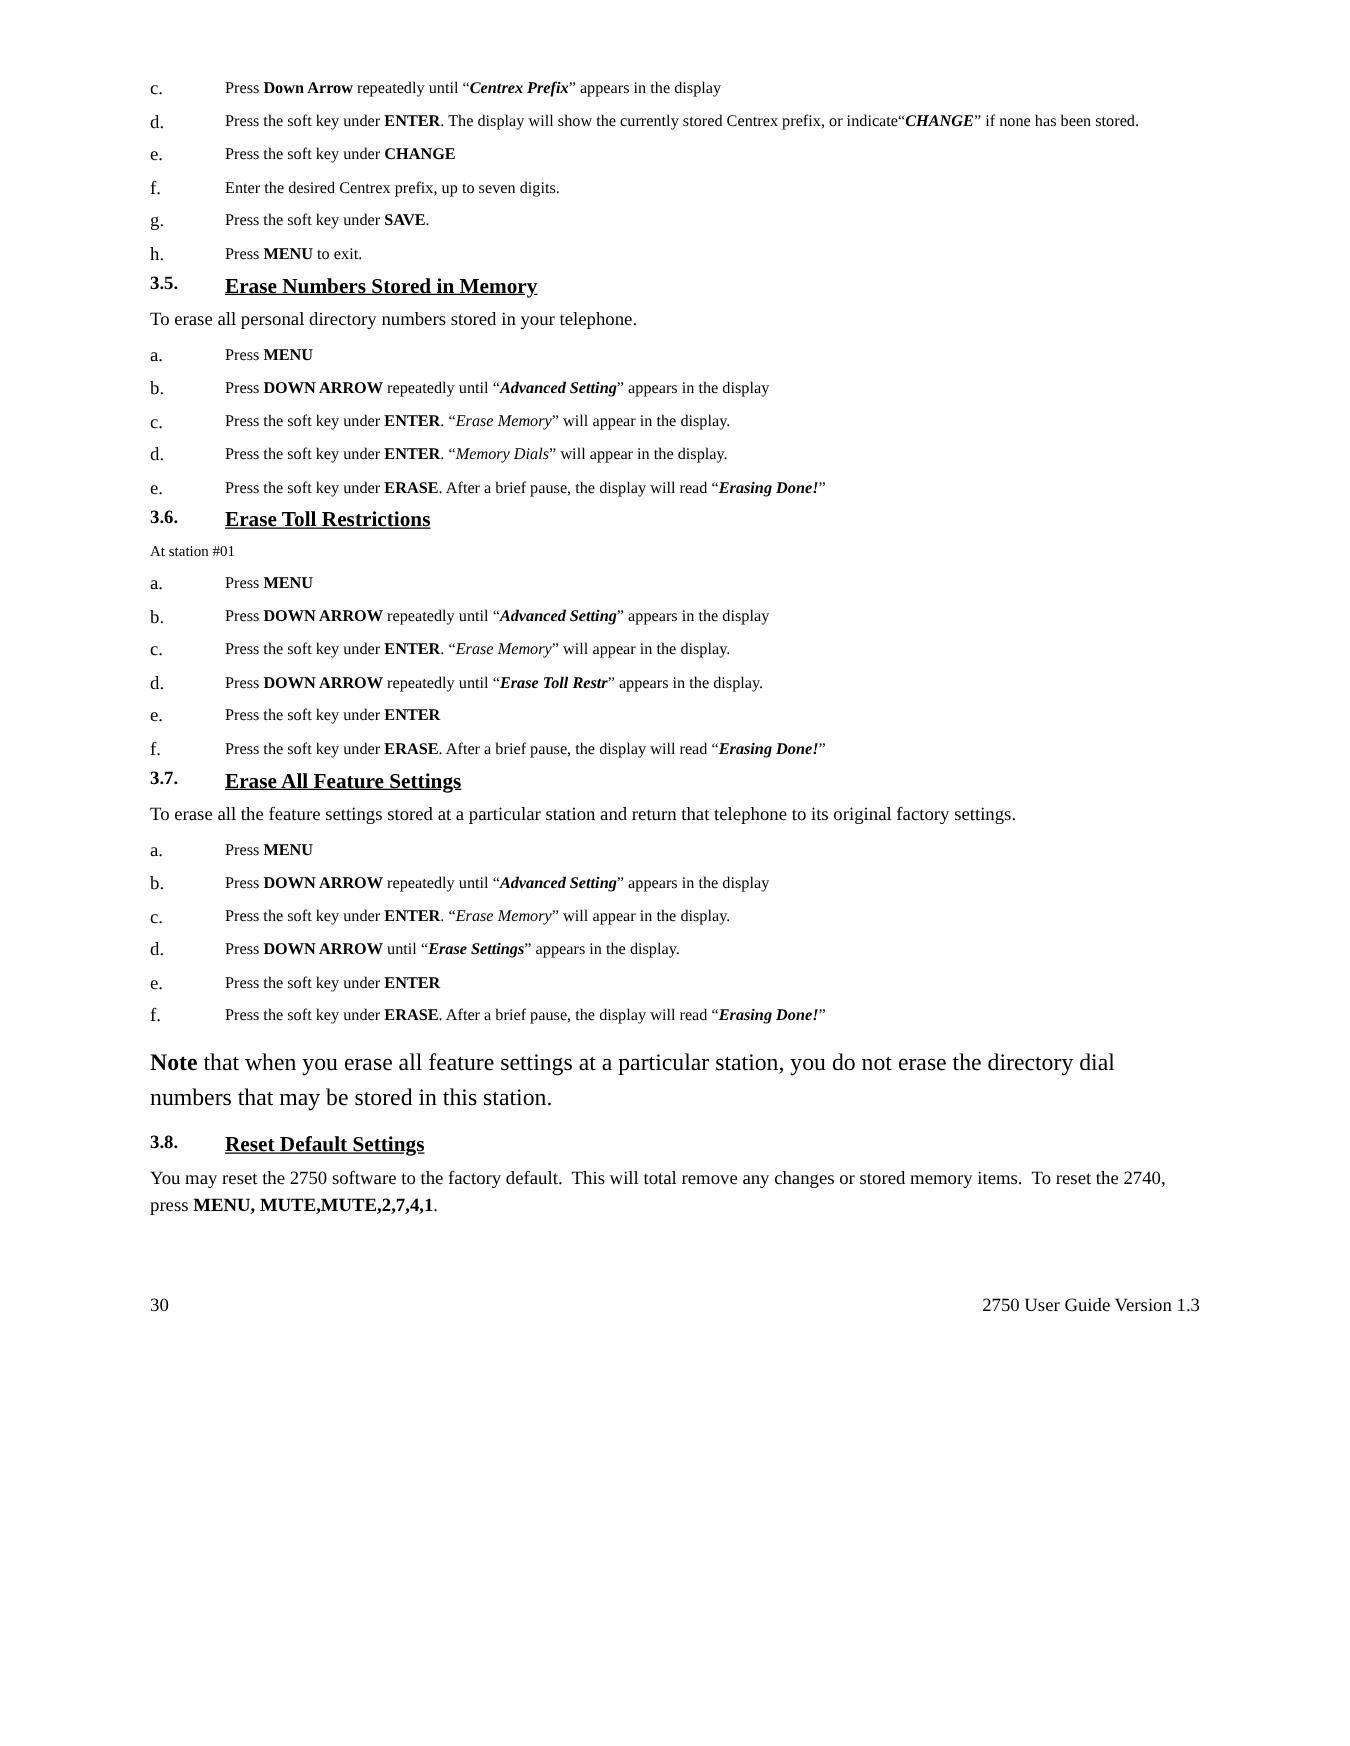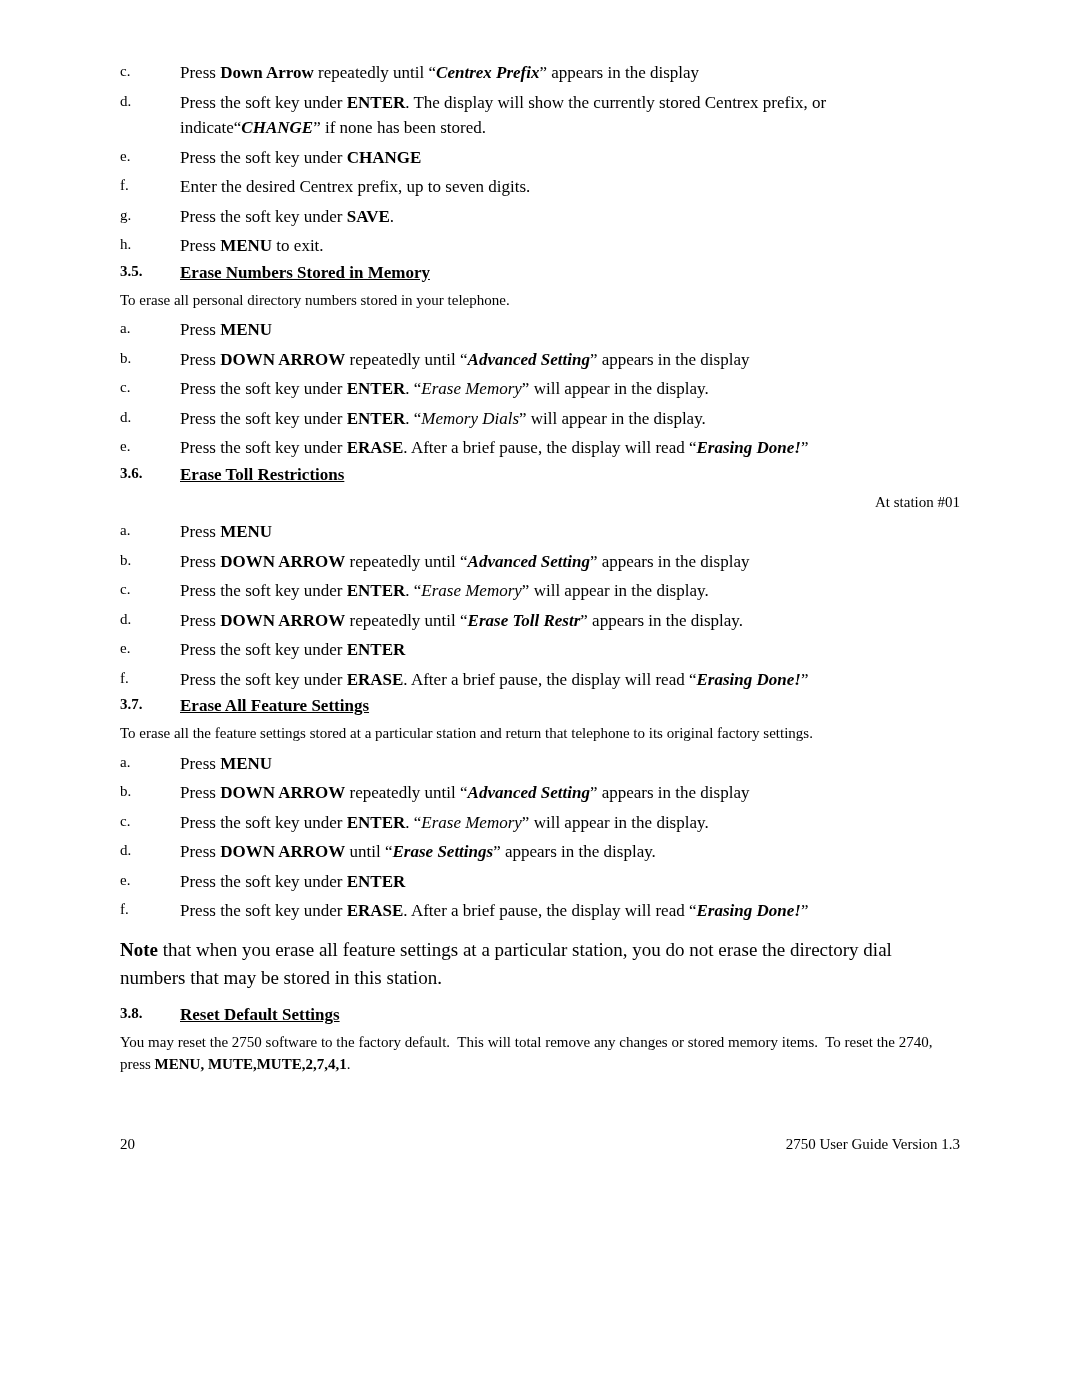--- a/index.html
+++ b/index.html
@@ -24,21 +24,21 @@
       line-height: 1.5;
     }
 
     .list-label {
       min-width: 60px;
       font-size: 15px;
     }
 
     .list-content {
       flex: 1;
-      font-size: 17px;
+      font-size: 13px;
       line-height: 1.5;
       font-family: Liberation Serif, serif;
     }
 
     .section-heading {
       display: flex;
       margin-bottom: 6px;
     }
 
     .section-num {
@@ -53,24 +53,23 @@
       text-decoration: underline;
     }
 
     .section-intro {
       font-size: 15px;
       line-height: 1.5;
       margin-bottom: 6px;
     }
 
     .section-sub {
-      font-size: 15px;
+      font-size: 12px;
       line-height: 1.5;
       margin-bottom: 6px;
-      text-align: right;
     }
 
     .note-para {
       font-size: 19px;
       line-height: 1.5;
       margin-top: 12px;
       margin-bottom: 12px;
     }
 
     .footer {
@@ -242,15 +241,15 @@
 <p class="note-para"><b>Note</b> that when you erase all feature settings at a particular station, you do not erase the directory dial numbers that may be stored in this station.</p>
 
 <div class="section-heading">
   <span class="section-num">3.8.</span>
   <span class="section-title">Reset Default Settings</span>
 </div>
 
 <p class="section-intro">You may reset the 2750 software to the factory default.&nbsp; This will total remove any changes or stored memory items.&nbsp; To reset the 2740, press <b>MENU, MUTE,MUTE,2,7,4,1</b>.</p>
 
 <div class="footer">
-  <span>20</span>
+  <span>30</span>
   <span>2750 User Guide Version 1.3</span>
 </div>
 
 </body></html>

